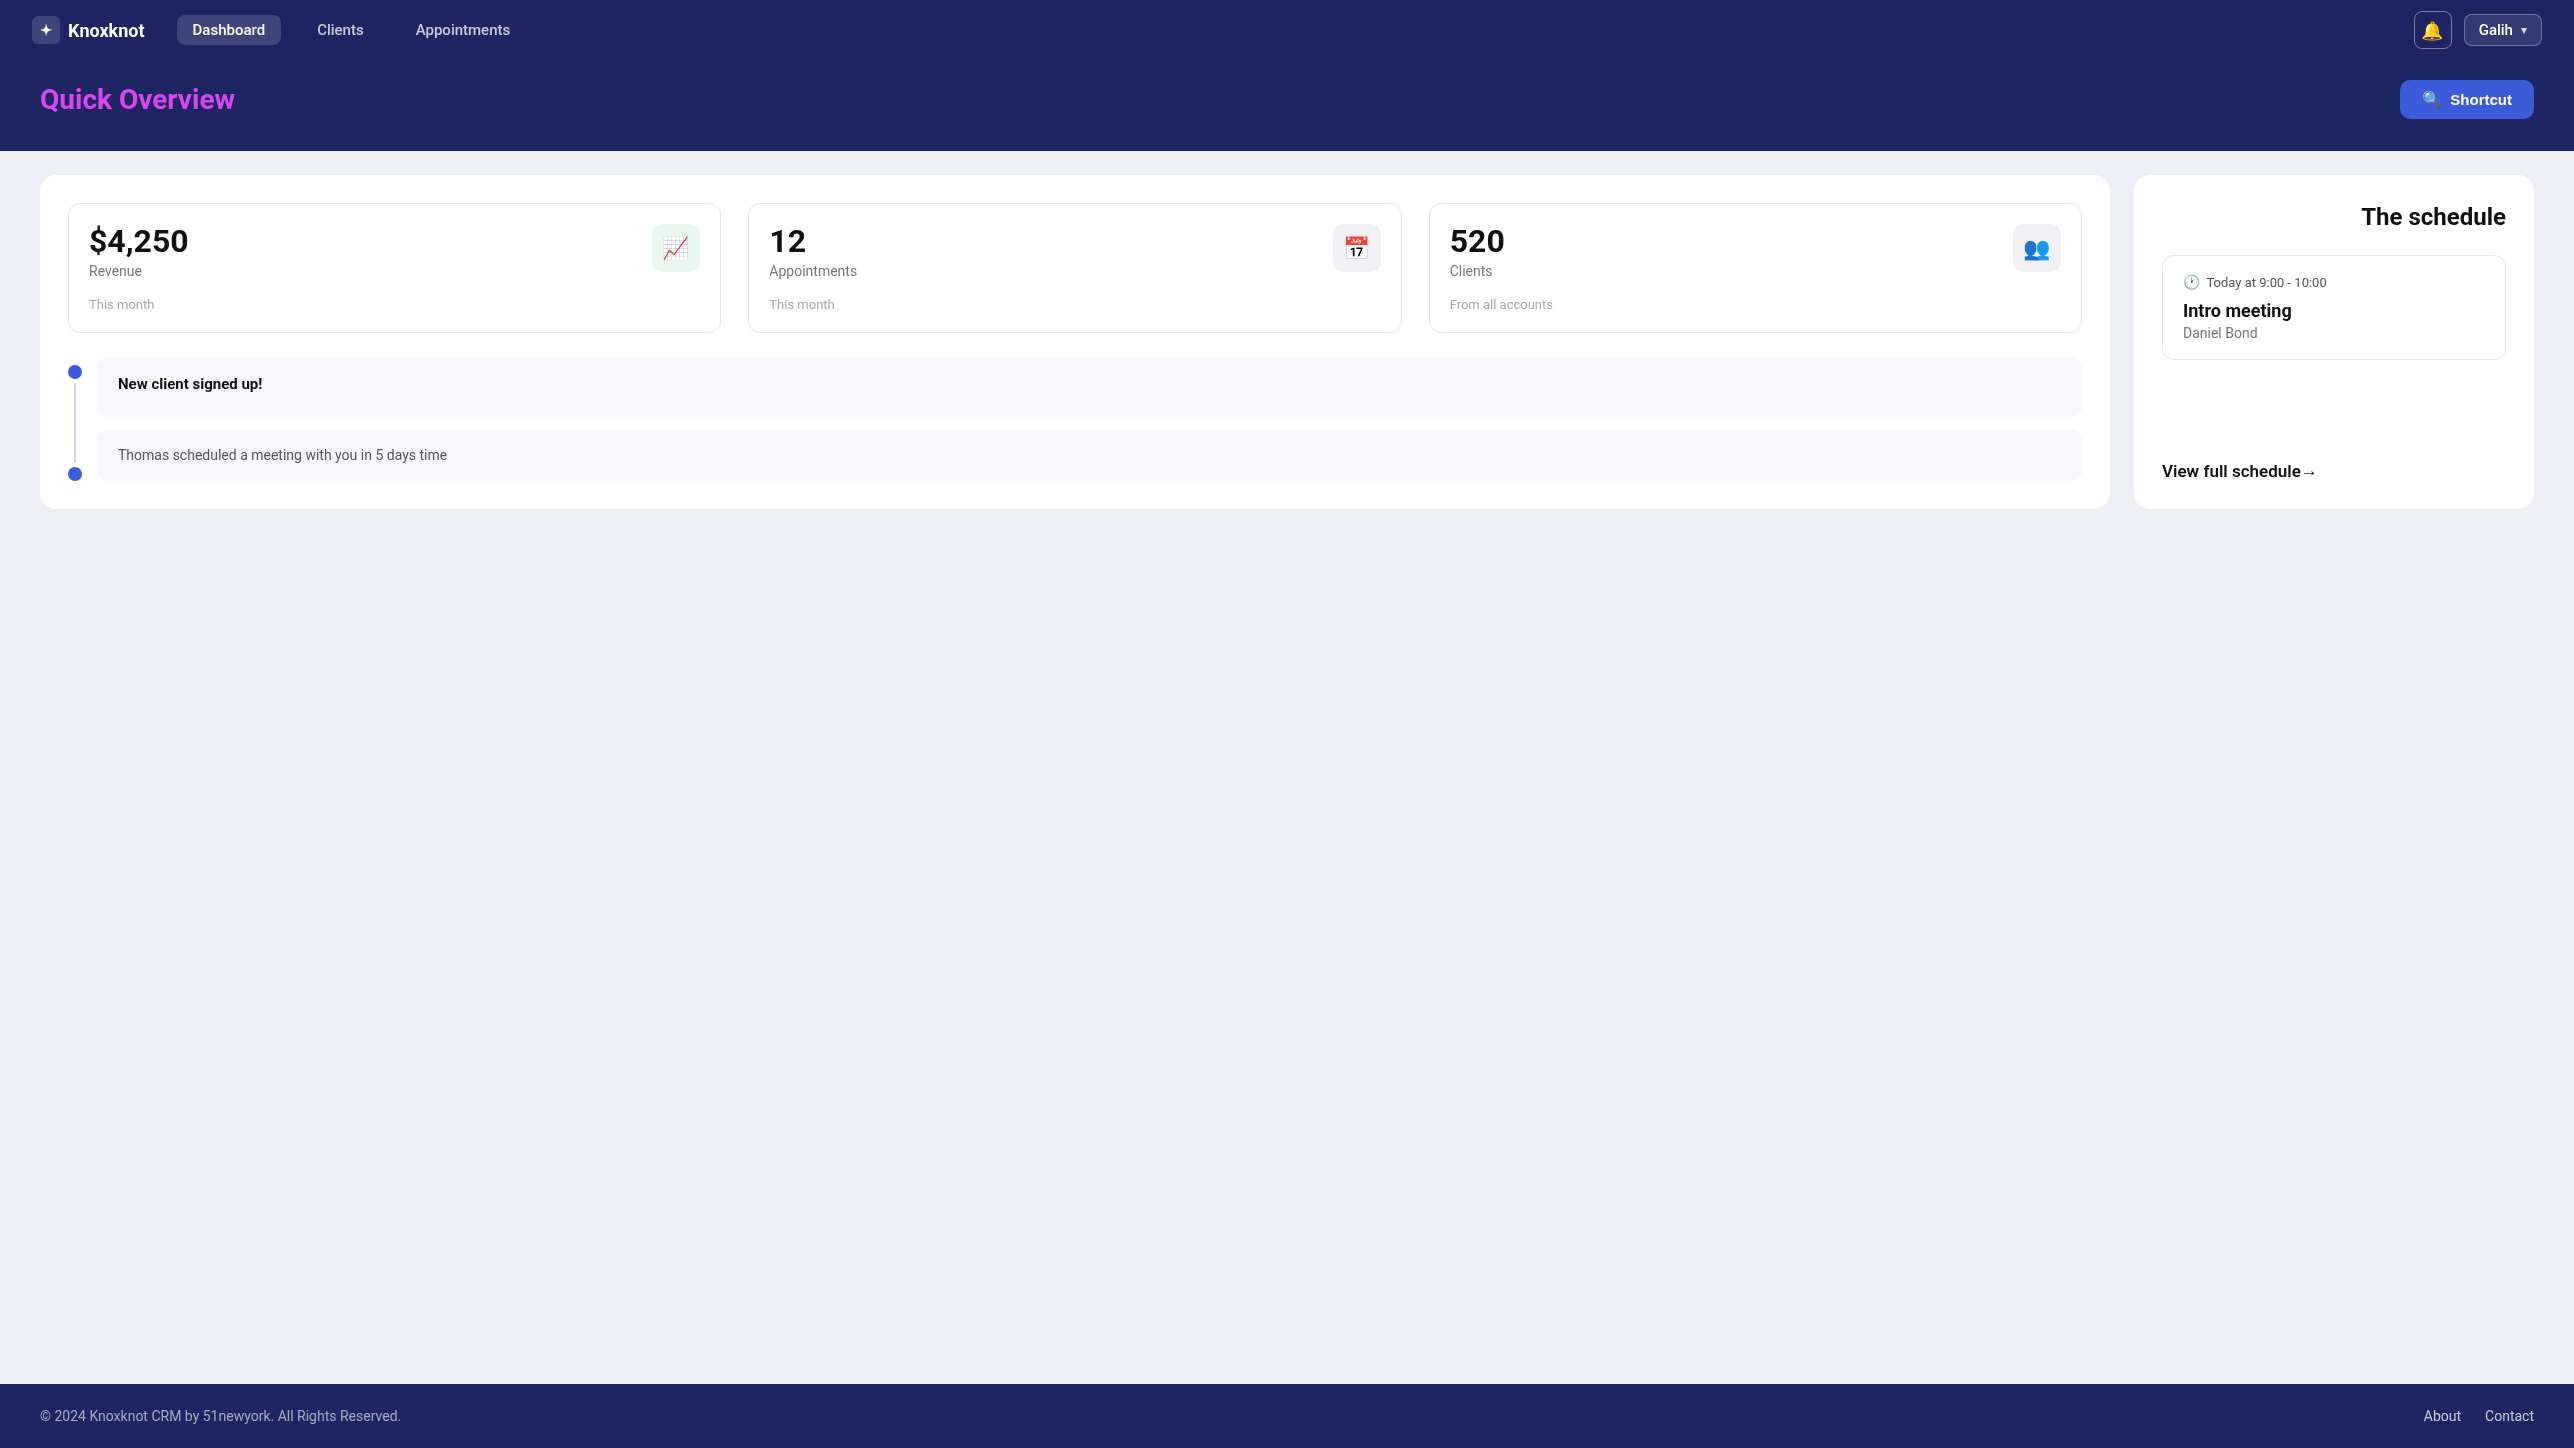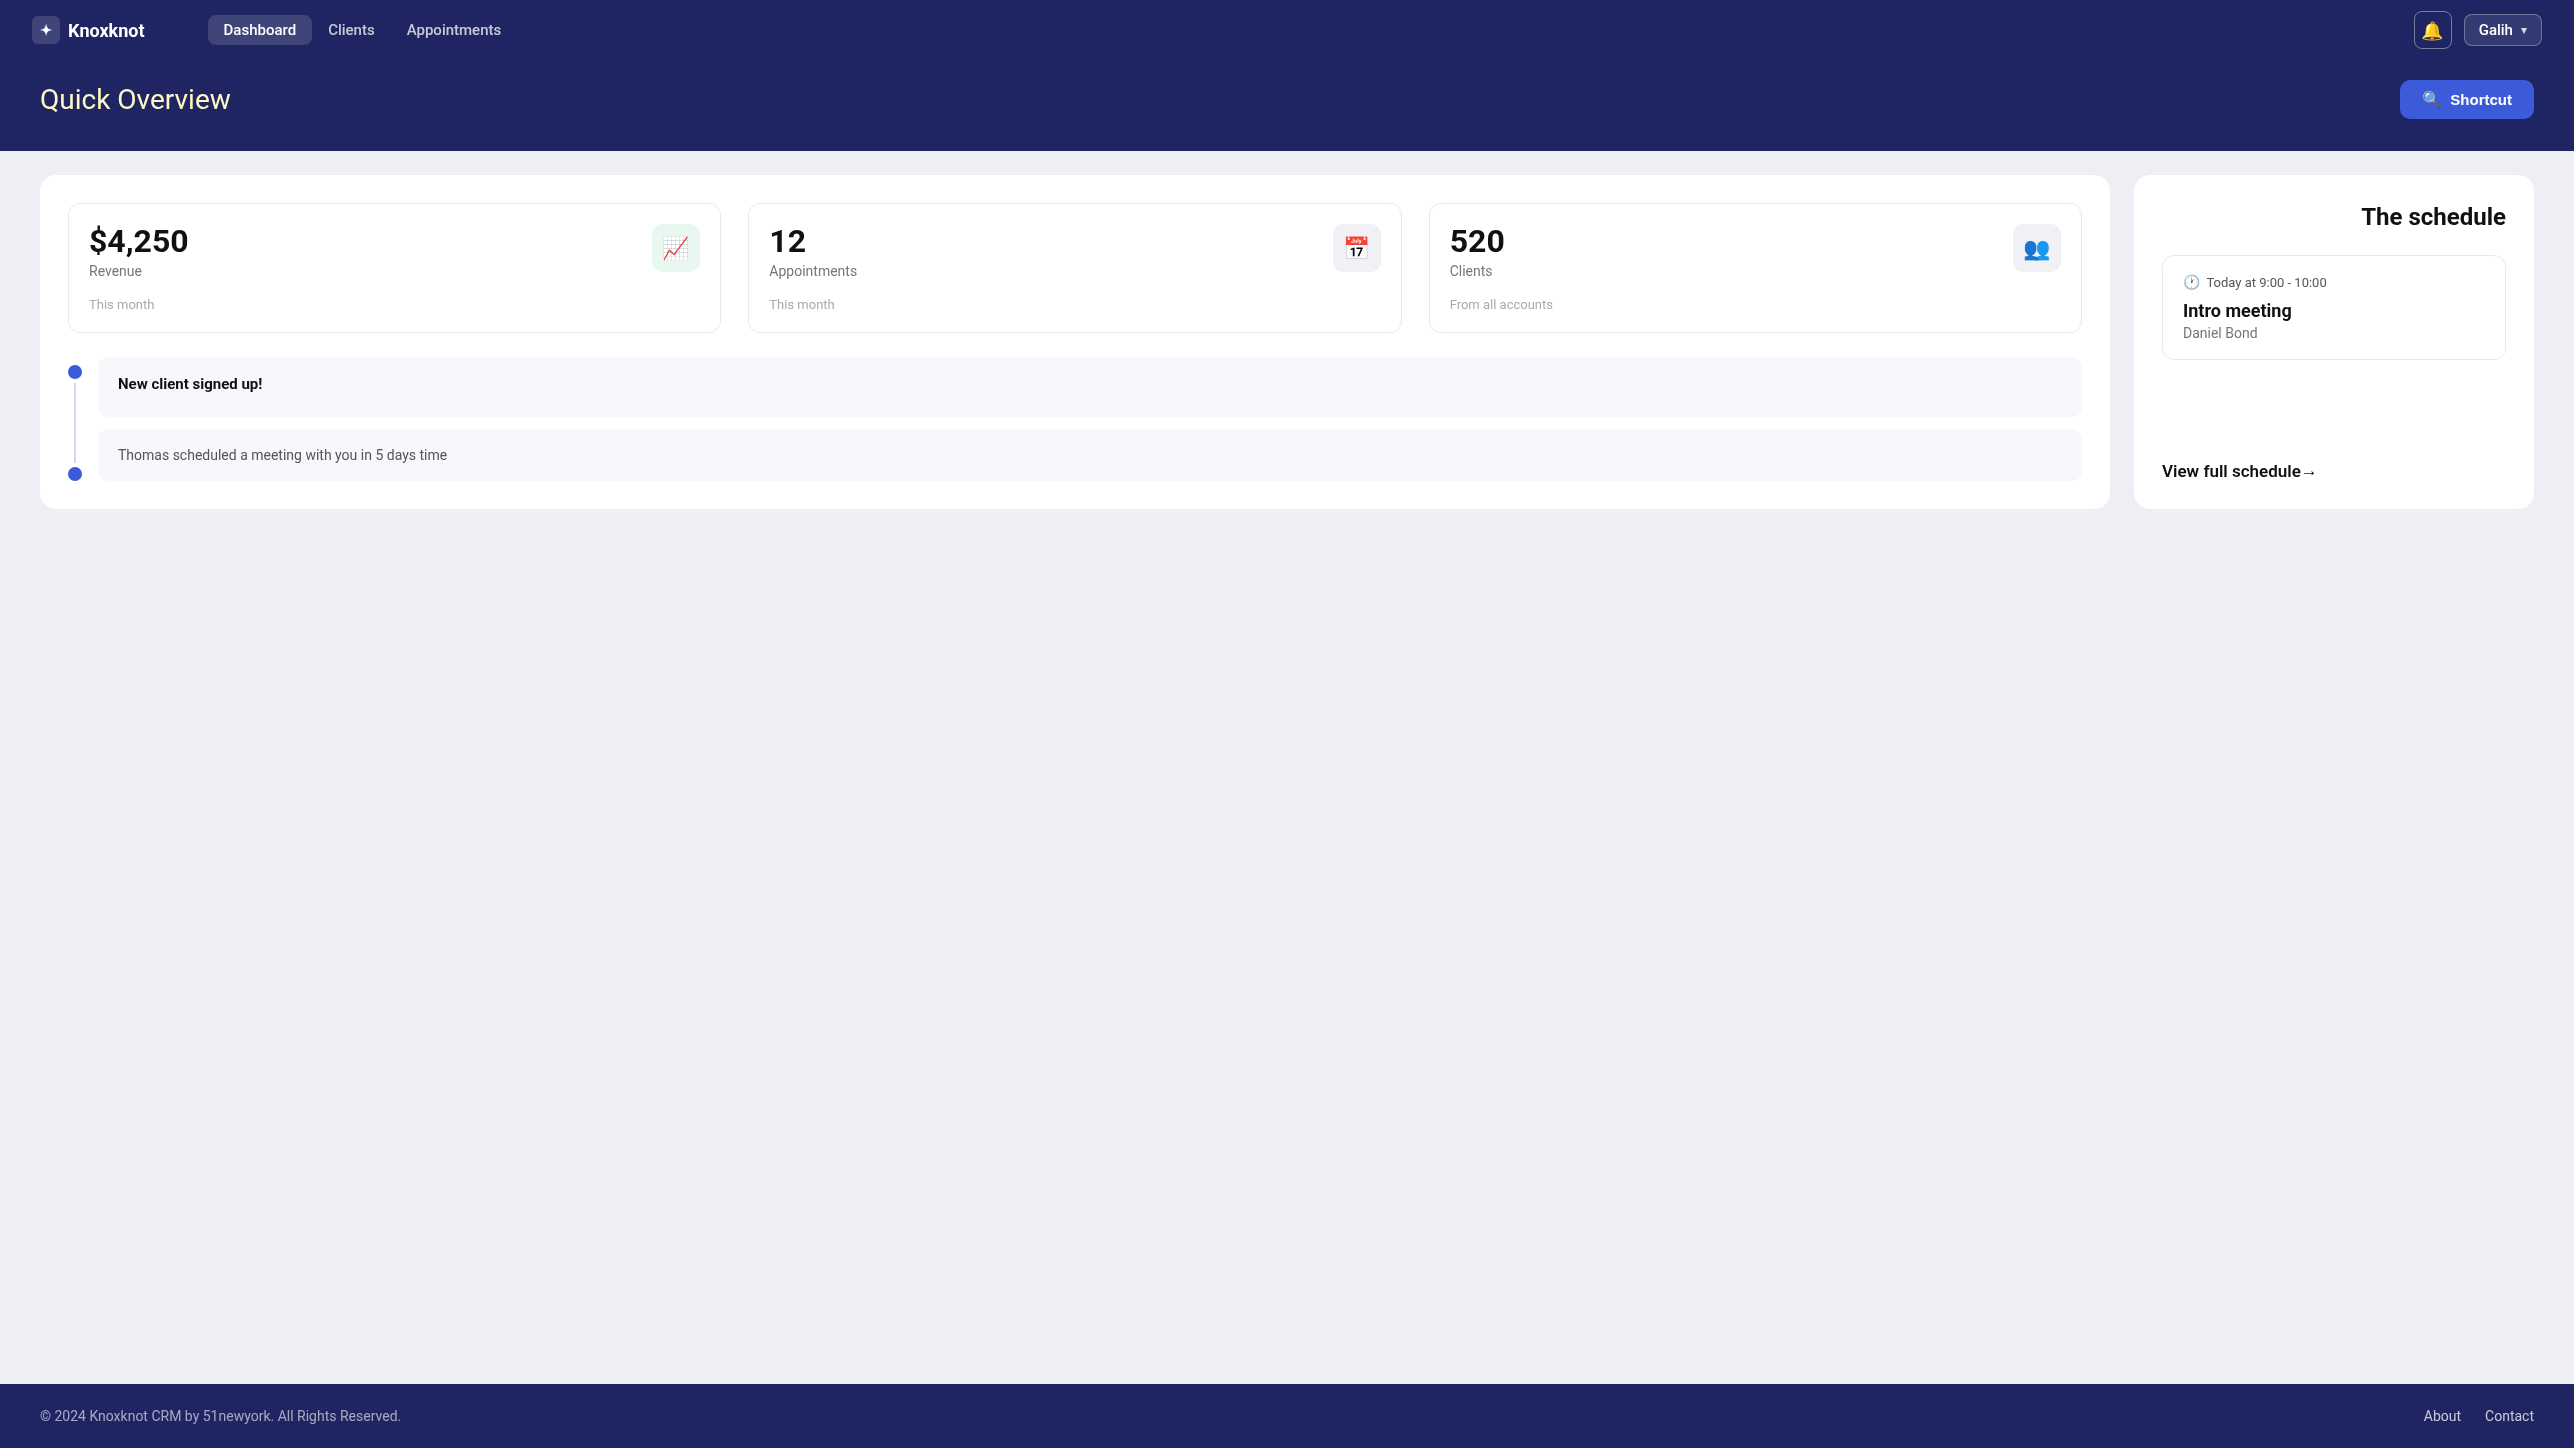--- a/index.html
+++ b/index.html
@@ -33,23 +33,22 @@
       height: 28px;
       background: rgba(255,255,255,0.15);
       border-radius: 6px;
       display: flex;
       align-items: center;
       justify-content: center;
       font-size: 14px;
     }
     .nav-links {
       display: flex;
-      gap: 0;
+      gap: 20px;
       flex: 1;
-      margin-left: 31px;
     }
     .nav-link {
       color: rgba(255,255,255,0.75);
       text-decoration: none;
       padding: 6px 16px;
       border-radius: 8px;
       font-size: 15px;
       font-weight: 500;
       cursor: pointer;
     }
@@ -95,23 +94,23 @@
 
     
     .page-header {
       background: #1e2562;
       padding: 20px 40px 32px 40px;
       display: flex;
       align-items: center;
       justify-content: space-between;
     }
     .page-title {
-      color: #fef9c3;
+      color: #d946ef;
       font-size: 28px;
-      font-weight: 400;
+      font-weight: 700;
     }
     .shortcut-btn {
       background: #3b5bdb;
       color: white;
       border: none;
       border-radius: 10px;
       padding: 10px 22px;
       font-size: 15px;
       font-weight: 600;
       cursor: pointer;

